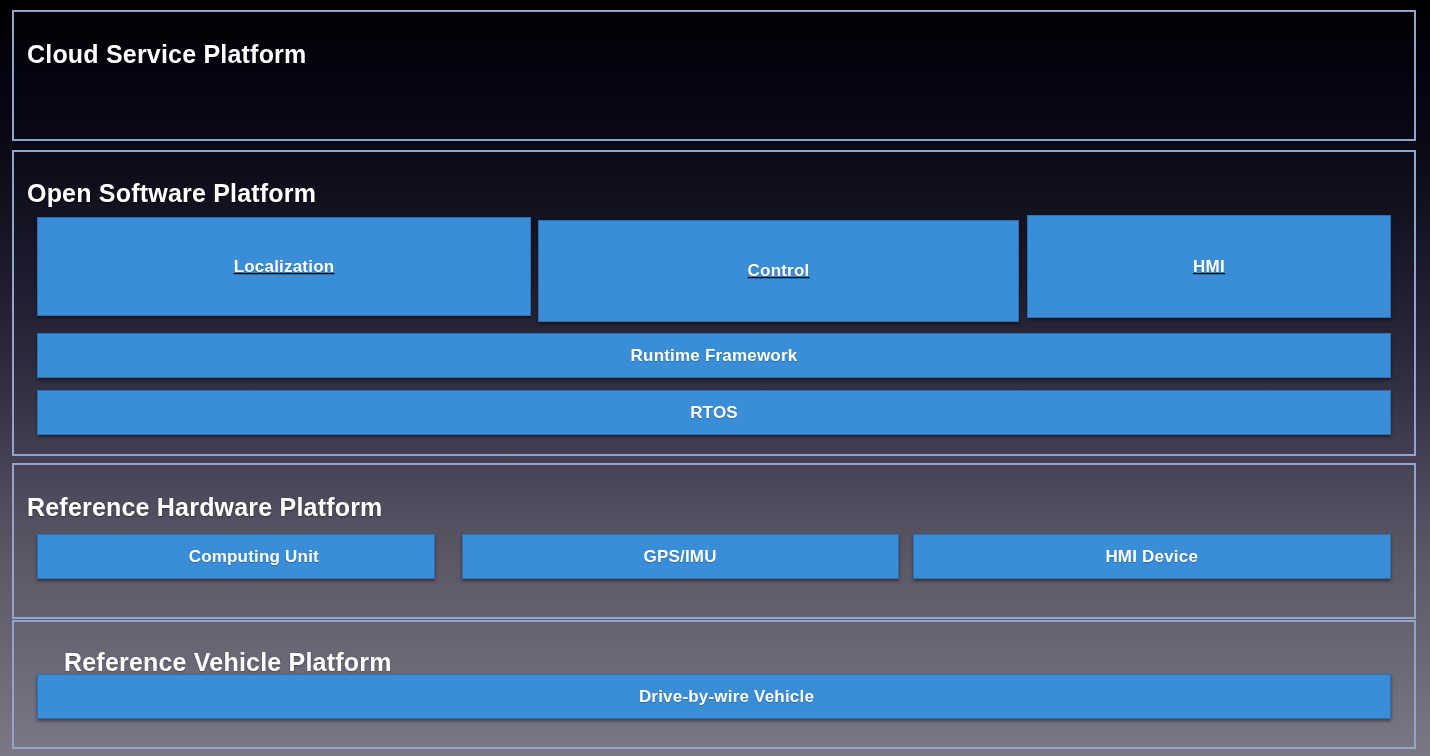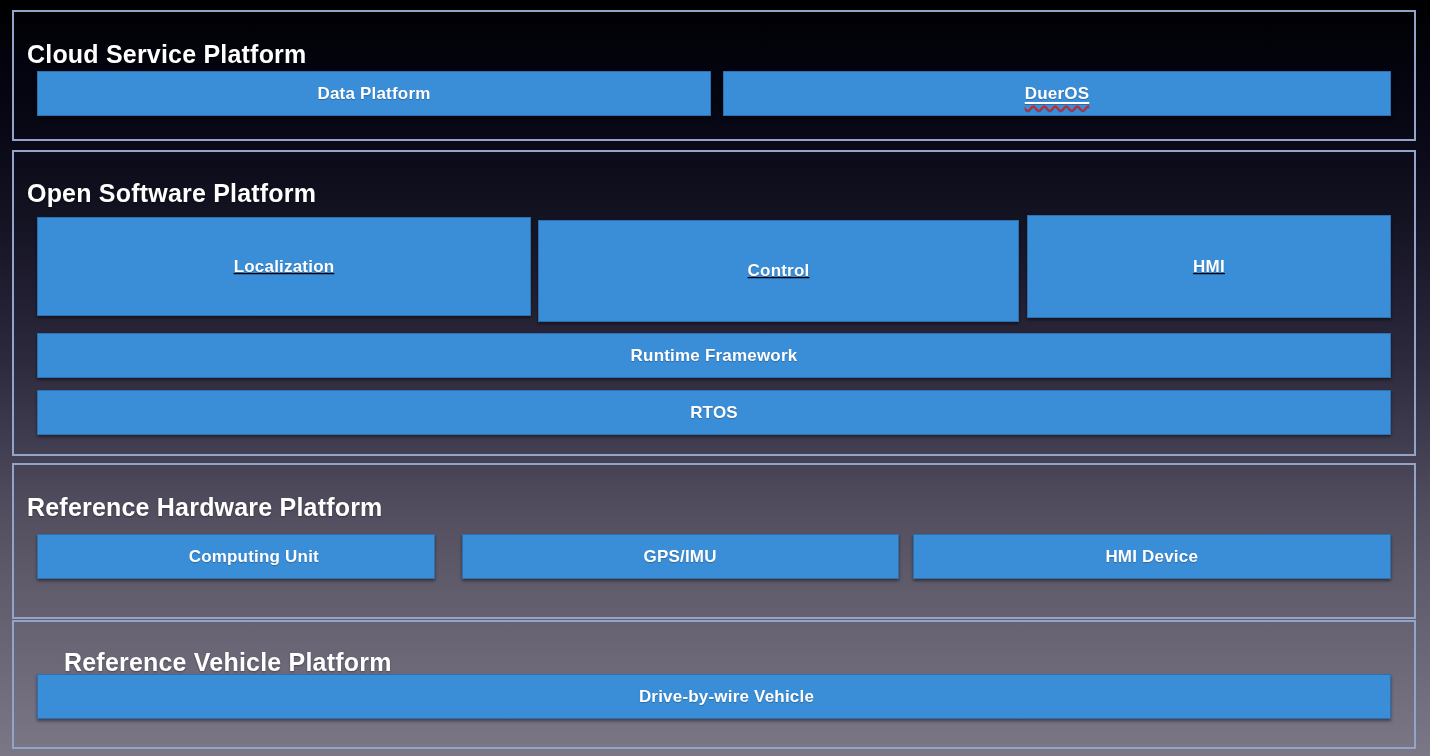--- a/index.html
+++ b/index.html
@@ -86,28 +86,20 @@
   .row-vehicle{top:52px;height:45px;}
   .box-drive-by-wire{width:1354px;padding-left:25px;}
 </style>
 </head>
 <body>
 
 <div class="canvas">
 
   <section class="panel panel-cloud">
     <h2 class="panel-title">Cloud Service Platform</h2>
-    <div class="row row-cloud">
-      <div class="box box-data-platform">
-        <span>Data Platform</span>
-      </div>
-      <div class="box box-dueros">
-        <span class="spell"><span class="lnk">DuerOS</span></span>
-      </div>
-    </div>
   </section>
 
   <section class="panel panel-software">
     <h2 class="panel-title">Open Software Platform</h2>
     <div class="row row-sw-modules">
       <div class="box box-localization">
         <span>Localization</span>
       </div>
       <div class="box box-control">
         <span>Control</span>

